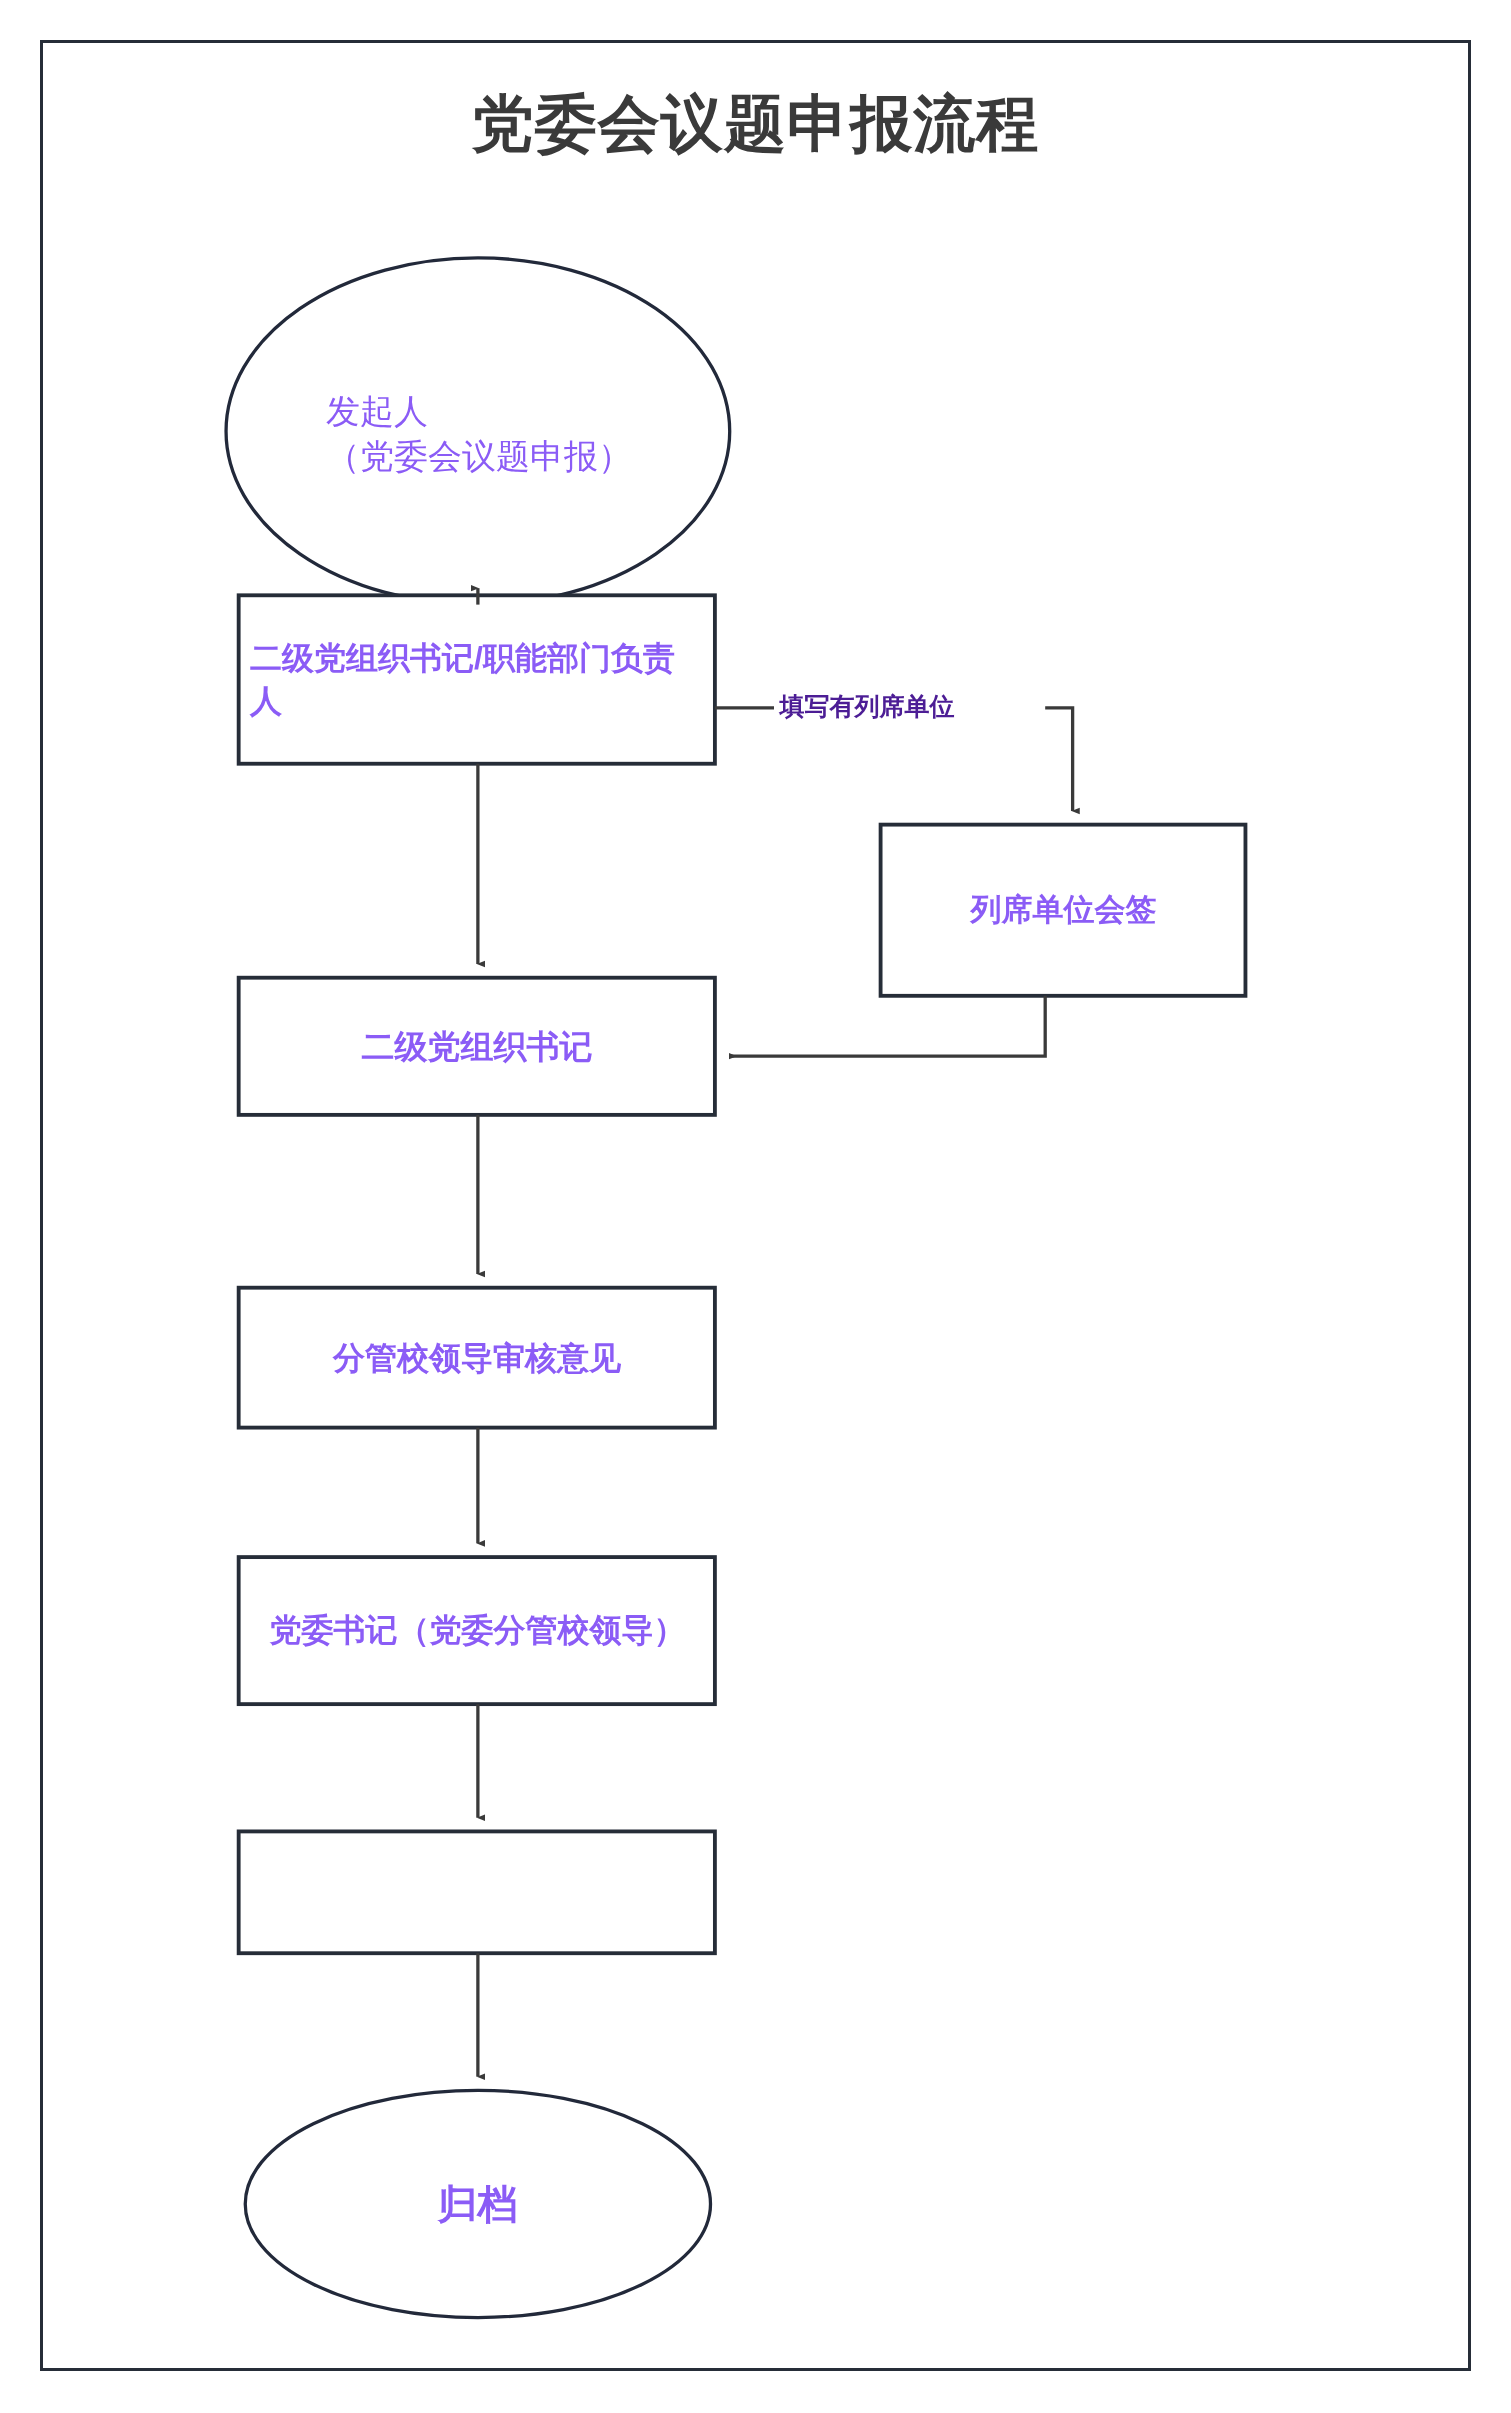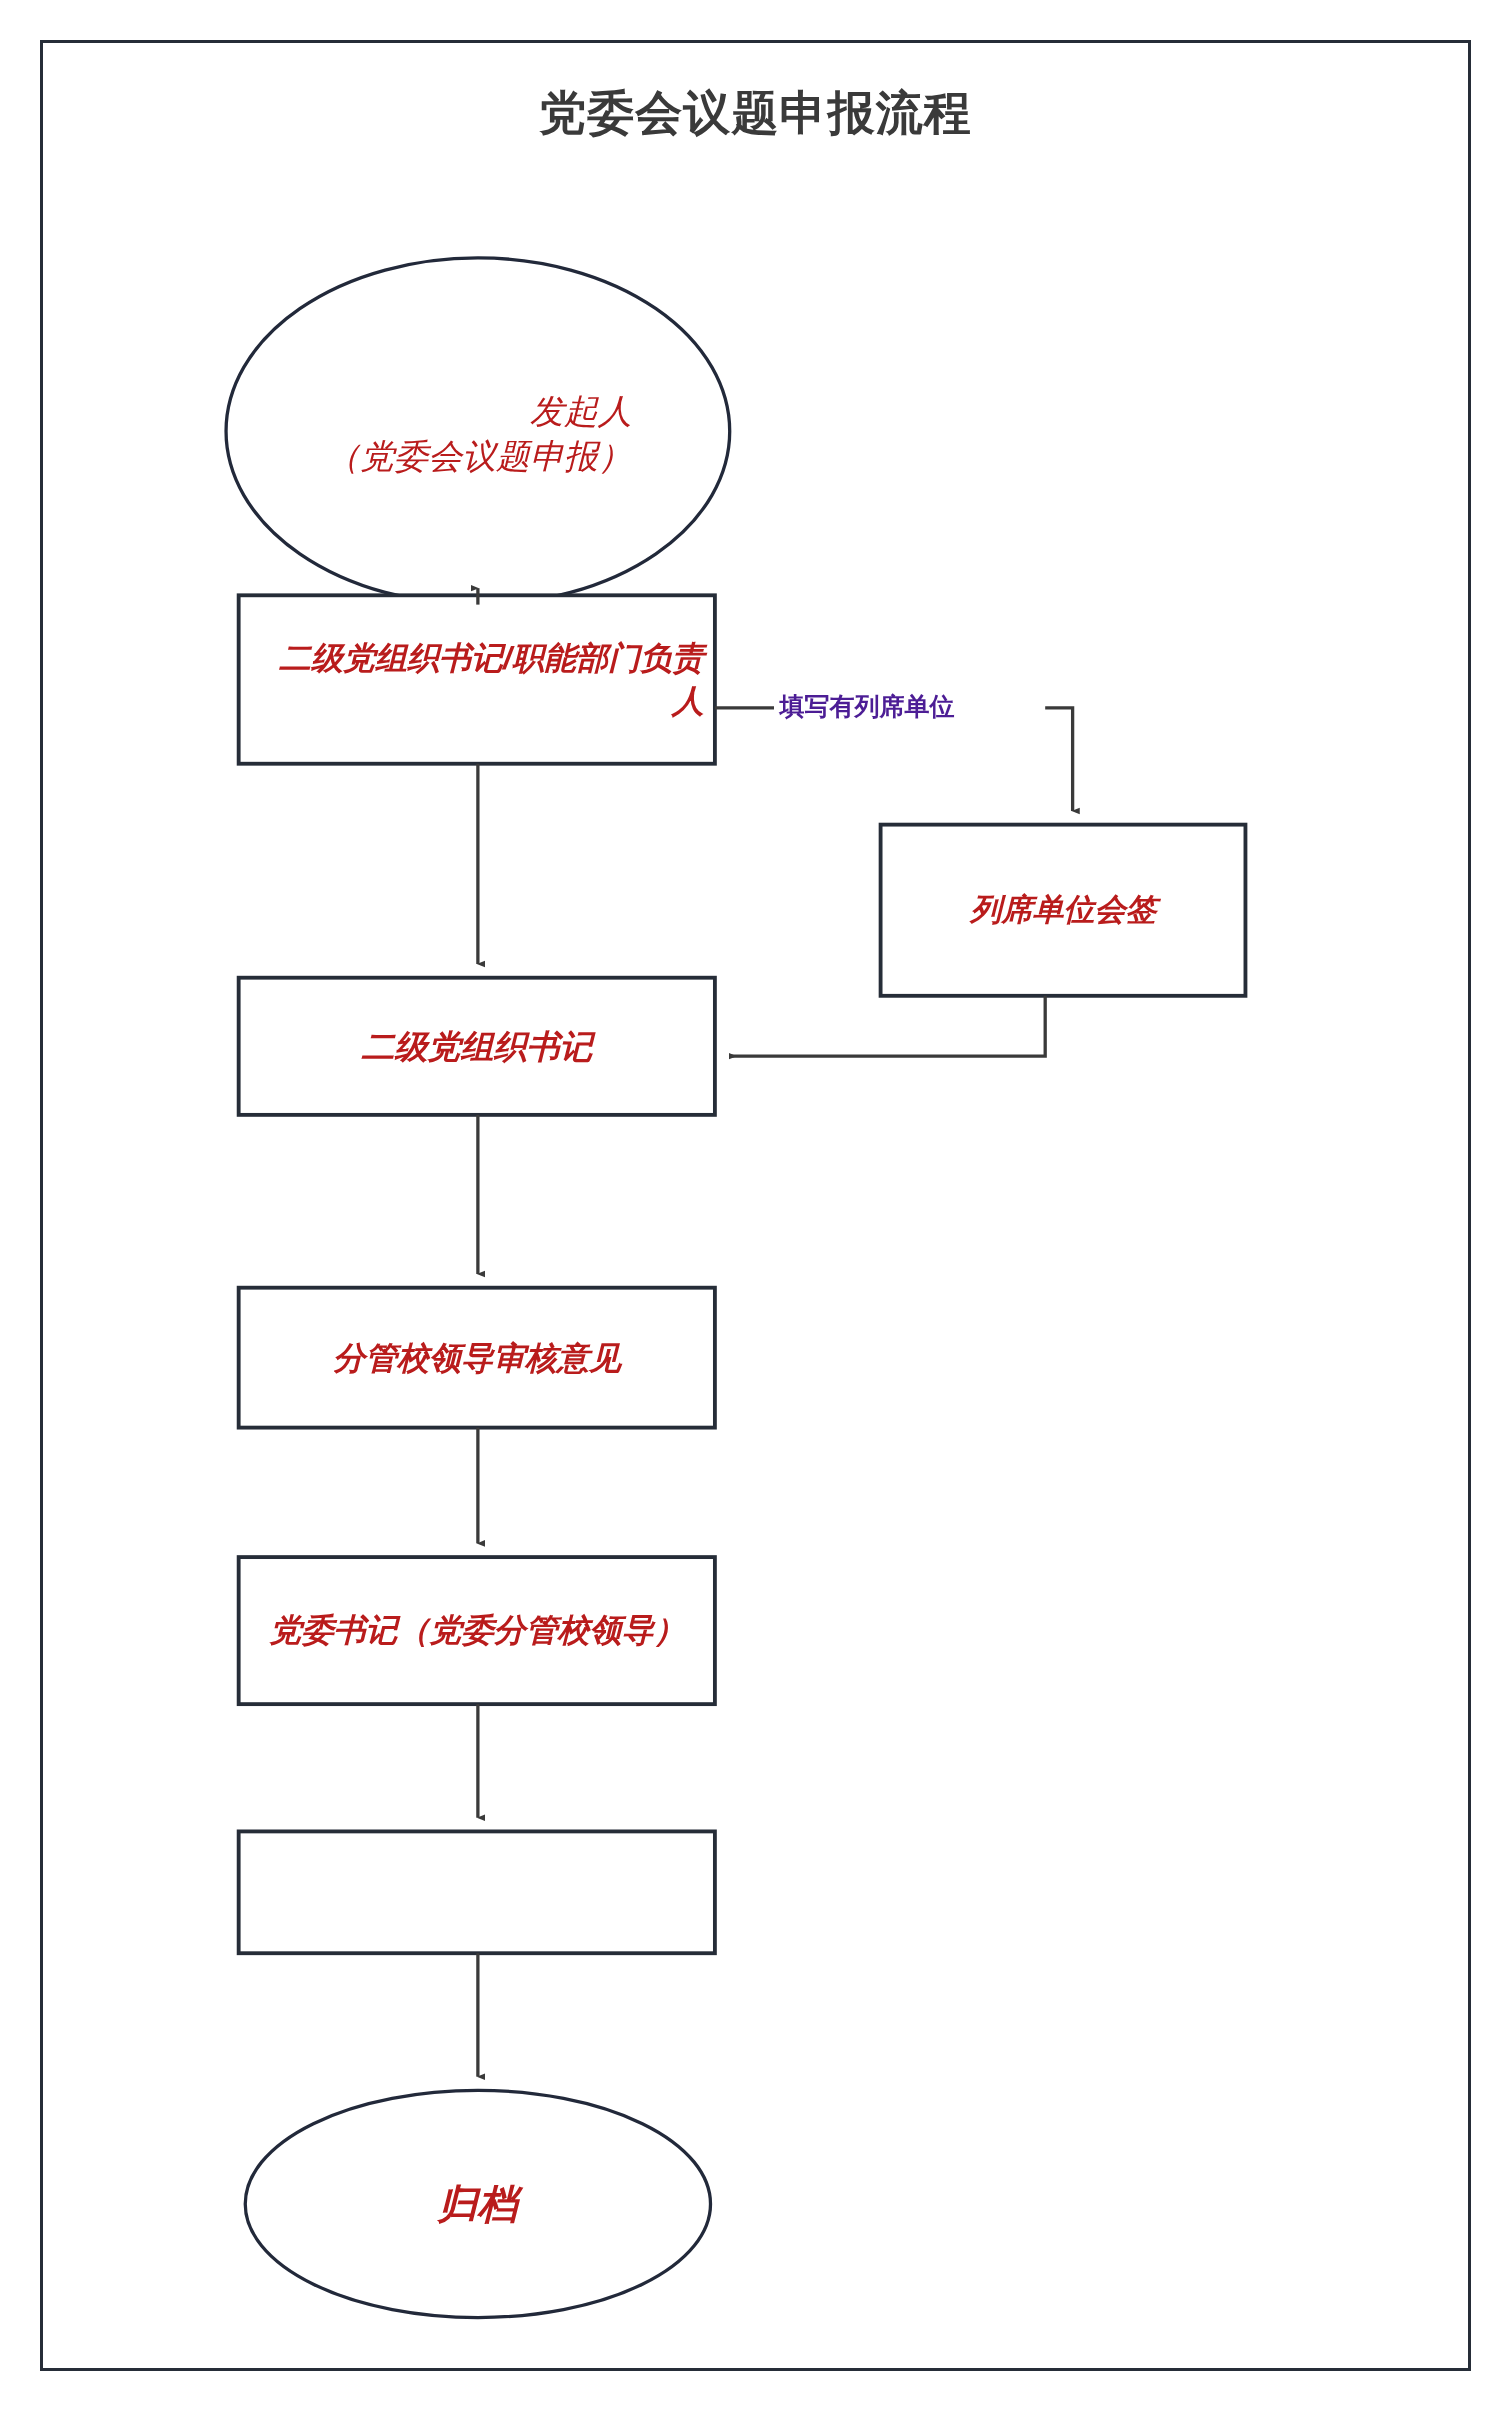--- a/index.html
+++ b/index.html
@@ -34,34 +34,33 @@
     left: 0;
     top: 0;
     width: 1511px;
     height: 2413px;
   }
   .node-label {
     position: absolute;
     display: flex;
     align-items: center;
     justify-content: center;
-    text-align: right;
-    color: #b91c1c;
+    text-align: left;
+    color: #8b5cf6;
     line-height: 1.32;
     pointer-events: none;
     white-space: pre-line;
-    font-style: italic;
   }
   #doc-title {
     position: absolute;
     left: 40px;
     top: 82px;
     width: 1431px;
     text-align: center;
-    font-size: 47px;
+    font-size: 62px;
     font-weight: bold;
     color: #3a3a3a;
     letter-spacing: 1.1px;
   }
   .lbl-bold { font-weight: bold; }
   .edge-label {
     position: absolute;
     color: #4c1d95;
     font-size: 25px;
     font-weight: bold;

